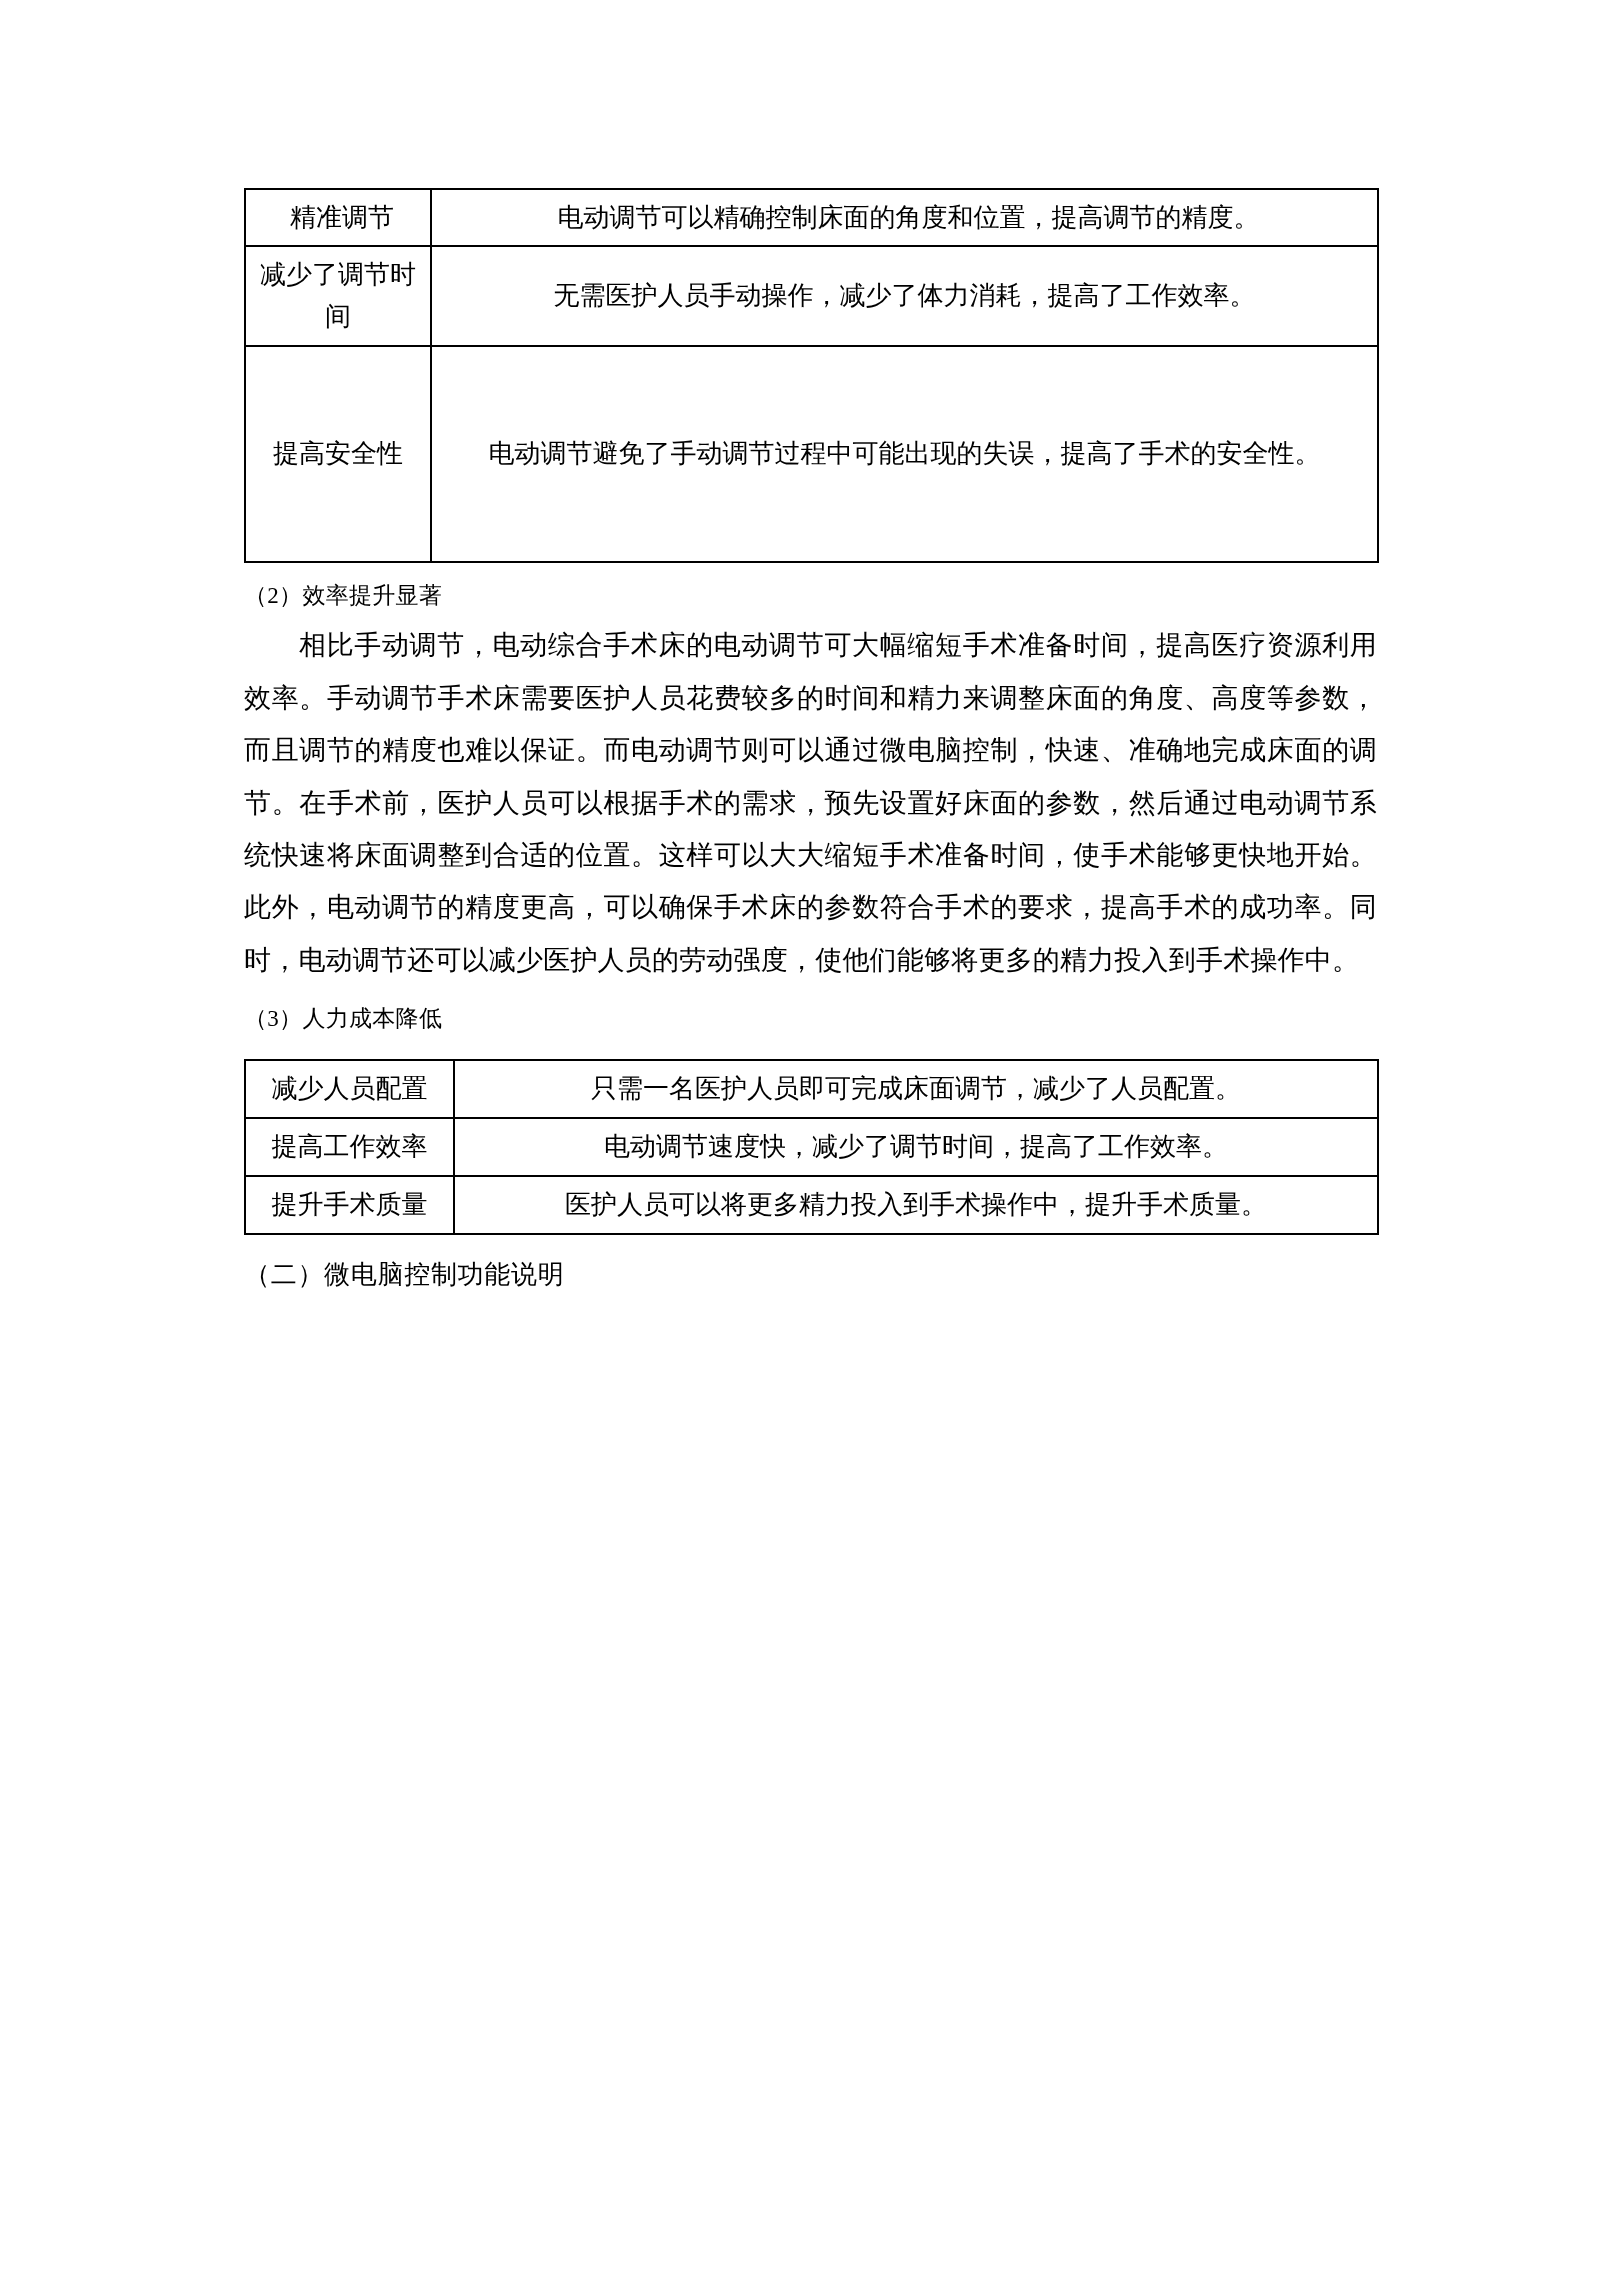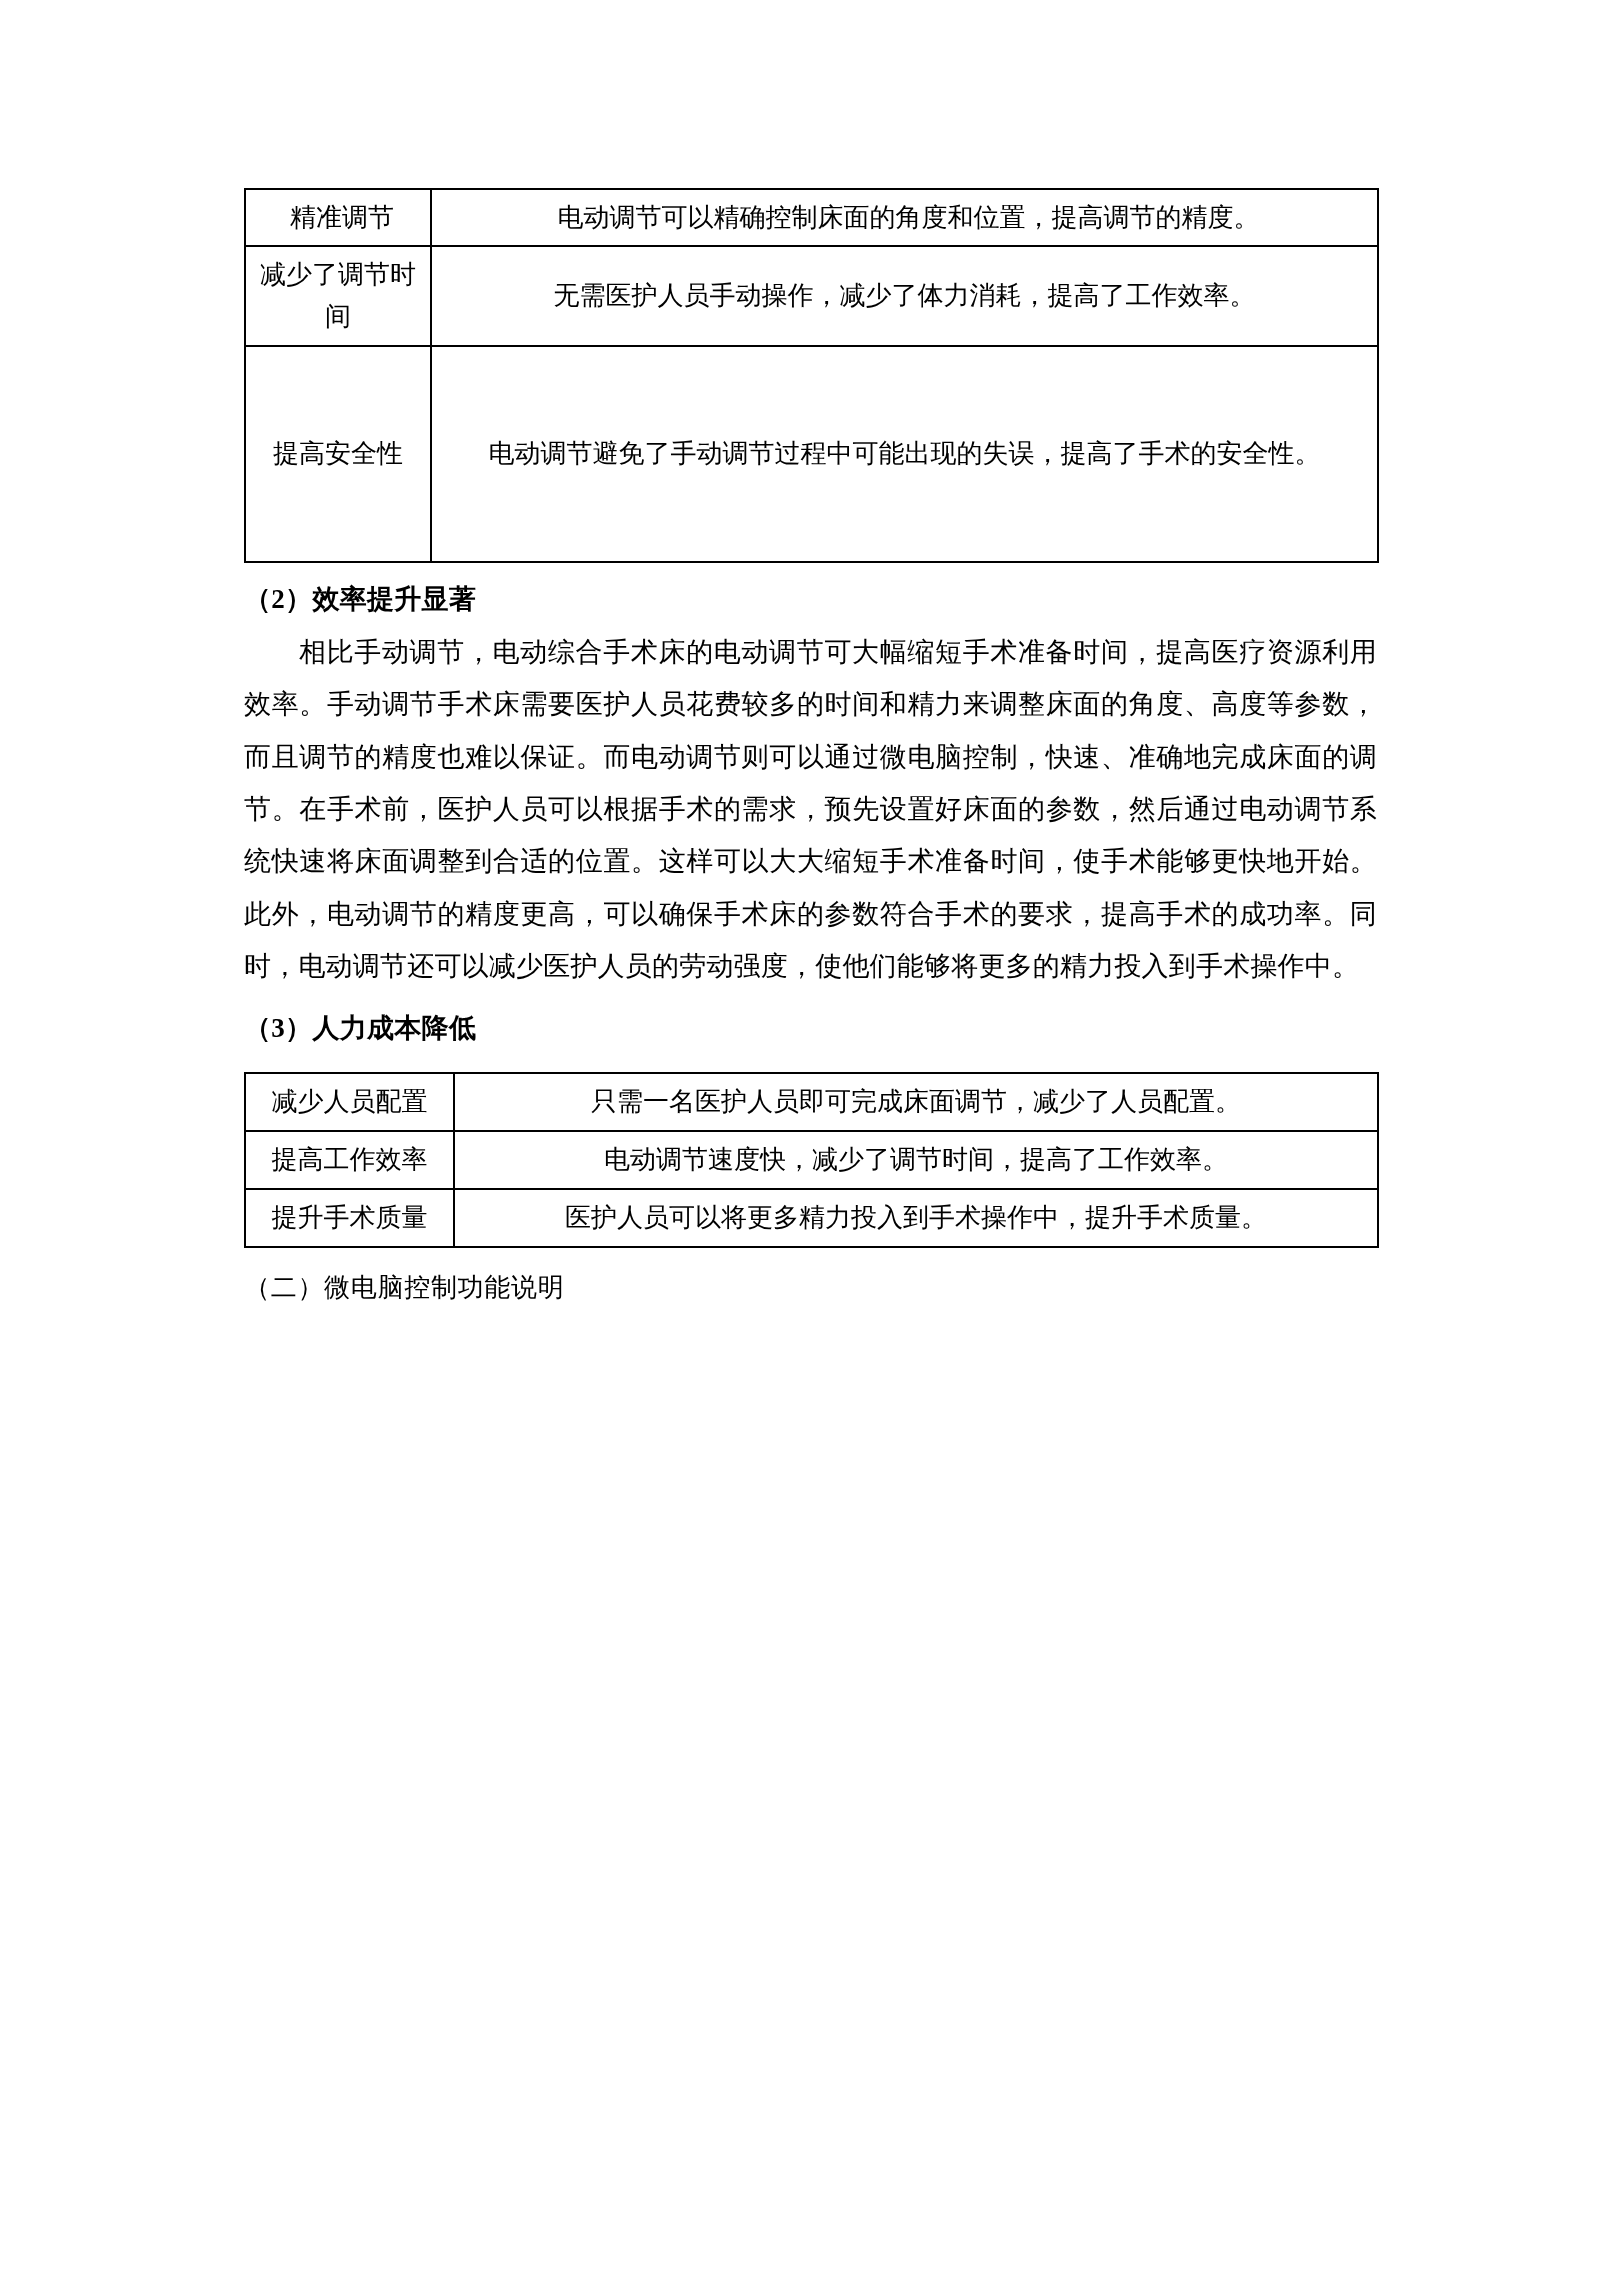--- a/index.html
+++ b/index.html
@@ -51,26 +51,25 @@
   #table-labor tr td { height: 58px; }
   #table-labor tr.hdr td { height: 58px; }
 
   .cell-justify {
     text-align: justify;
     text-align-last: center;
   }
 
   
   .heading-num {
-    font-size: 27px;
+    font-size: 23px;
     line-height: 1.6;
     margin: 14.4px 0 0 0;
     text-indent: 0;
     letter-spacing: 0.3px;
-    font-weight: bold;
   }
   p.body-para {
     font-size: 27px;
     line-height: 1.94;
     margin: 5.2px 0 0 0;
     text-indent: 55px;
     text-align: justify;
     text-justify: inter-ideograph;
     letter-spacing: 0.2px;
   }

